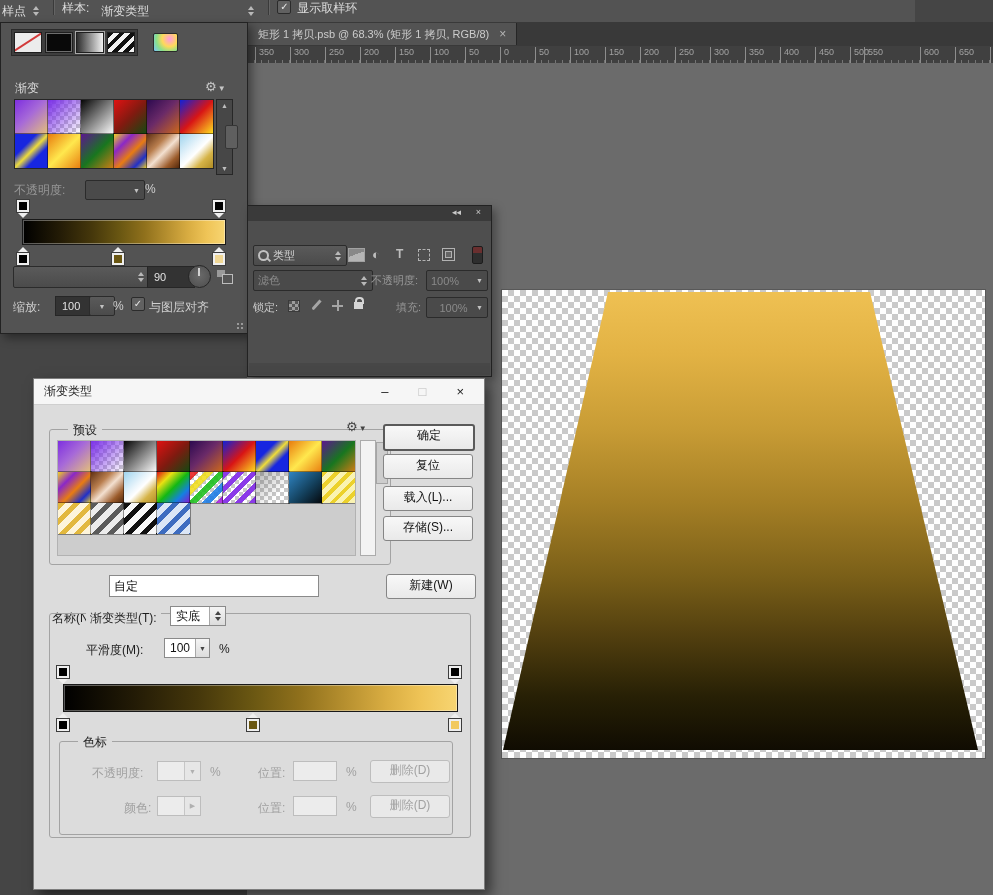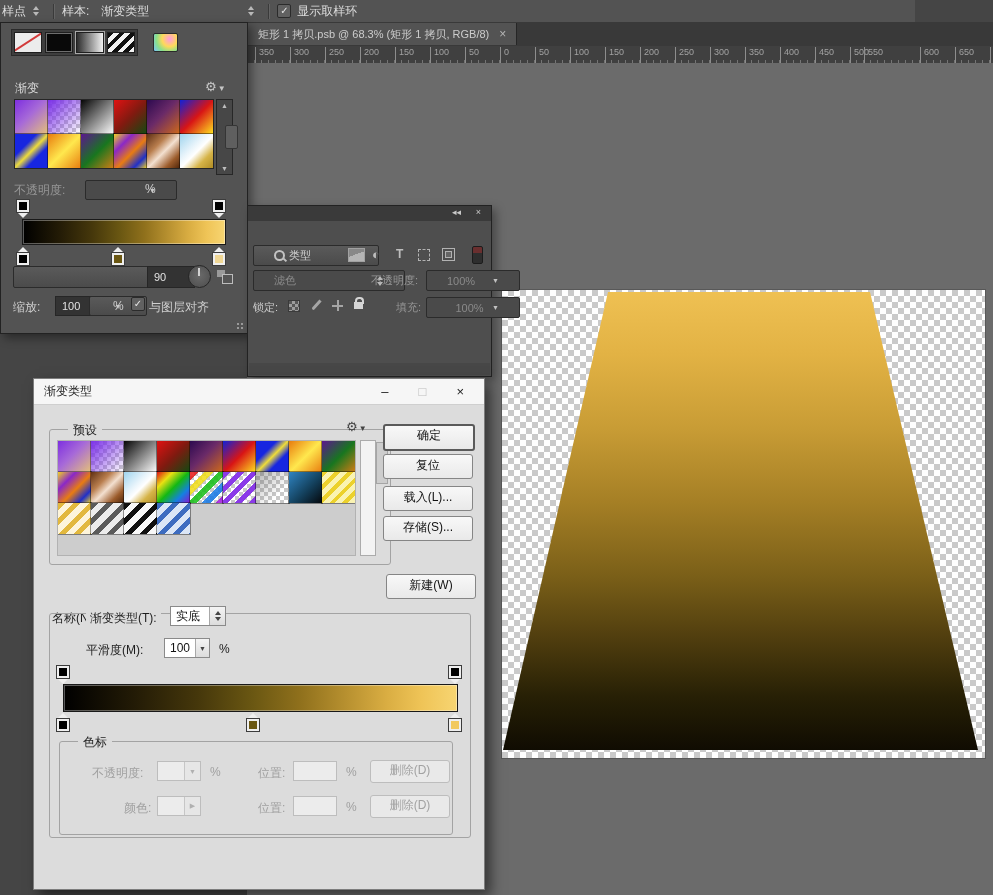--- a/index.html
+++ b/index.html
@@ -1,20 +1,20 @@
 <!DOCTYPE html>
 <html><head>
 <meta charset="utf-8">
 <style>
   html,body{margin:0;padding:0;background:#2a2a2a;}
   #app{position:relative;width:993px;height:895px;background:#454545;overflow:hidden;
        font-family:"Liberation Sans","DejaVu Sans",sans-serif;color:#d6d6d6;}
   
   .topbar{position:absolute;left:0;top:0;width:915px;height:22px;background:#535353;
-          border-bottom:5px solid #a3a3a3;display:flex;align-items:center;font-size:12px;color:#dcdcdc;}
+          border-bottom:5px solid #a3a3a3;display:flex;font-size:12px;color:#dcdcdc;}
   .tb-item{display:flex;align-items:center;}
   .spinud{display:inline-flex;flex-direction:column;gap:2px;margin:0 7px;}
   .tri-u{width:0;height:0;border-left:3px solid transparent;border-right:3px solid transparent;border-bottom:4px solid #b9b9b9;}
   .tri-d{width:0;height:0;border-left:3px solid transparent;border-right:3px solid transparent;border-top:4px solid #b9b9b9;}
   .vdiv{width:1px;height:15px;background:#3a3a3a;border-right:1px solid #646464;margin:0 7px;}
   .cbx{width:12px;height:12px;background:#616161;border:1px solid #2b2b2b;border-radius:2px;
        color:#e6e6e6;font-size:10px;line-height:11px;text-align:center;margin-right:6px;}
   
   .doc-tabbar{position:absolute;left:247px;top:22px;width:746px;height:24px;background:#393939;border-bottom:1px solid #262626;}
   .doc-tab{position:absolute;left:1px;top:1px;height:22px;background:#535353;color:#cccccc;font-size:11px;
@@ -31,21 +31,21 @@
              clip-path:polygon(106px 2px,368px 2px,476px 460px,1px 460px);}
   
   .watermark{position:absolute;left:864px;top:847px;width:128px;height:46px;background:#ffffff;border:1px solid #a8a8a8;
              display:flex;flex-direction:column;align-items:center;justify-content:center;gap:1px;}
   .wm1{font-size:15px;font-weight:bold;letter-spacing:3px;color:#fff;
        text-shadow:-1px -1px 0 #000,1px -1px 0 #000,-1px 1px 0 #000,1px 1px 0 #000;}
   .wm2{font-size:12px;font-weight:bold;color:#fff;
        text-shadow:-1px -1px 0 #000,1px -1px 0 #000,-1px 1px 0 #000,1px 1px 0 #000;}
   
   .dd-dark{position:absolute;background:linear-gradient(#5a5a5a,#4b4b4b);border:1px solid #2b2b2b;border-radius:2px;
-           display:flex;align-items:center;font-size:11px;color:#d2d2d2;padding:0 20px;}
+           display:flex;align-items:center;font-size:11px;color:#d2d2d2;padding:0 4px;}
   .dd-dark .grow{flex:1;}
   .dd-dark.dis{color:#8a8a8a;background:#4a4a4a;}
   .in-dark{position:absolute;background:#333333;border:1px solid #262626;color:#e2e2e2;font-size:11px;
            display:flex;align-items:center;padding:0 6px;}
   .caret7{font-size:7px;color:#c2c2c2;line-height:1;}
   .lblD{position:absolute;font-size:12px;color:#cfcfcf;}
   .lblDim{position:absolute;font-size:12px;color:#969696;}
   
   .gstop{position:absolute;width:13px;display:flex;flex-direction:column;align-items:center;}
   .gstop .sq{width:8px;height:8px;border:2px solid #efefef;outline:1px solid #3c3c3c;}
@@ -406,20 +406,21 @@
       <span>⚙</span>
         <span class="c" style="color:#444;">▼</span>
     </div>
 
     <div class="dbtn default" style="left:349px;top:45px;">确定</div>
     <div class="dbtn" style="left:349px;top:75px;">复位</div>
     <div class="dbtn" style="left:349px;top:107px;">载入(L)...</div>
     <div class="dbtn" style="left:349px;top:137px;">存储(S)...</div>
 
     <div class="lblL" style="left:18px;top:200px;margin-top:31px;">名称(N):</div>
+    <input class="input-lt" style="left: 75px; top: 196px; width: 210px; height: 22px;" value="自定">
     <div class="dbtn" style="left:352px;top:195px;">新建(W)</div>
 
     <div class="fs" style="left:15px;top:234px;width:420px;height:223px;"></div>
     <div class="lblL" style="left:52px;top:231px;background:#dcdcdc;padding:0 4px;">渐变类型(T):</div>
     <div class="combo-lt" style="left:136px;top:227px;width:56px;height:20px;">
       <span class="val">实底</span>
       <span class="spin2">
           <i class="u"></i>
           <i class="d"></i>
         </span>

